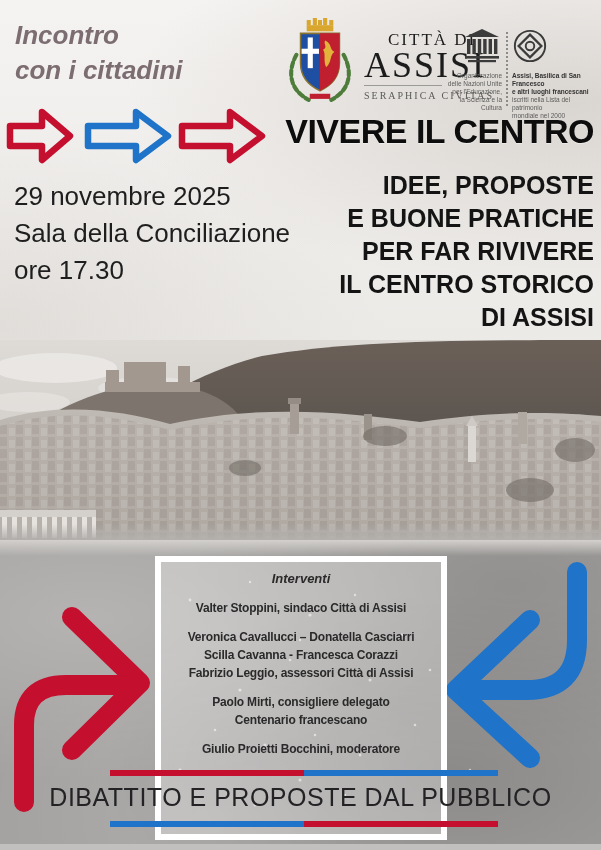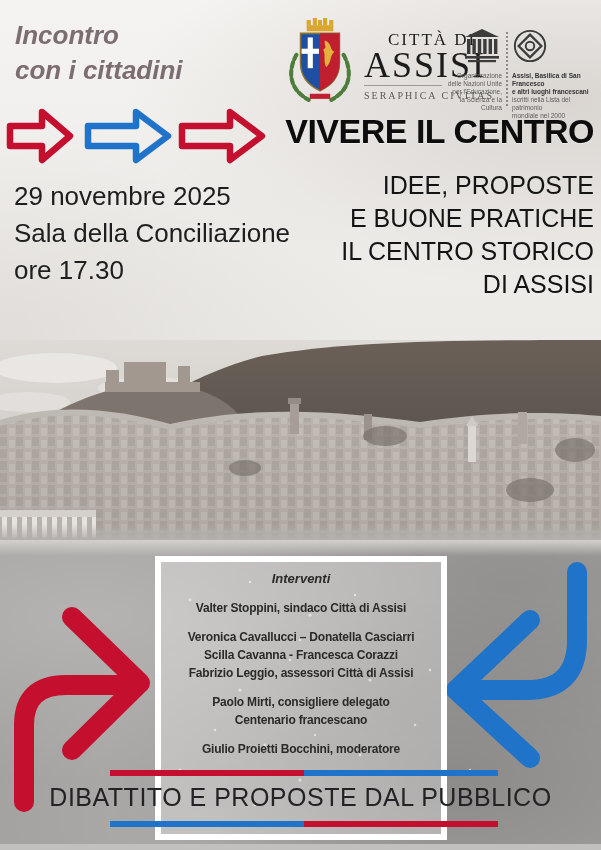--- a/index.html
+++ b/index.html
@@ -27,21 +27,21 @@
   .u-small{font-size:6.5px;line-height:8px;color:#5c5c5a;margin-top:4px;}
   .u-small b{color:#333;}
   .temple{display:inline-block;}
   
   .arrow-row{position:absolute;left:0;top:102px;}
   
   .title{position:absolute;top:112px;right:7px;font-size:34px;font-weight:bold;
     letter-spacing:-0.5px;color:#0d0d0d;text-shadow:0 1px 0 rgba(255,255,255,.4);}
   .event{position:absolute;left:14px;top:178px;font-size:26px;line-height:37px;color:#1e1e1e;}
   .subtitle{position:absolute;right:7px;top:169px;text-align:right;font-size:25px;
-    line-height:33px;font-weight:normal;color:#141414;}
+    line-height:33px;font-weight:bold;color:#141414;}
 
   
   .photo{position:absolute;left:0;top:340px;width:601px;height:200px;}
   .photo svg{display:block;}
 
   
   .lower{position:absolute;left:0;top:540px;width:601px;height:310px;
     background-color:#a3a19f;
     background-image:
       radial-gradient(ellipse at 15% 25%, rgba(255,255,255,.20), transparent 50%),
@@ -148,20 +148,21 @@
 
     <div class="event">
       <div>29 novembre 2025</div>
       <div>Sala della Conciliazione</div>
       <div>ore 17.30</div>
     </div>
 
     <div class="subtitle">
       <div>IDEE, PROPOSTE</div>
       <div>E BUONE PRATICHE</div>
+      <div>PER FAR RIVIVERE</div>
       <div>IL CENTRO STORICO</div>
       <div>DI ASSISI</div>
     </div>
   </div>
 
   <div class="photo">
     <svg width="601" height="200" viewBox="0 0 601 200" preserveAspectRatio="none">
       <defs>
         <linearGradient id="sky" x1="0" y1="0" x2="0" y2="1">
           <stop offset="0" stop-color="#dedbd7"></stop>

